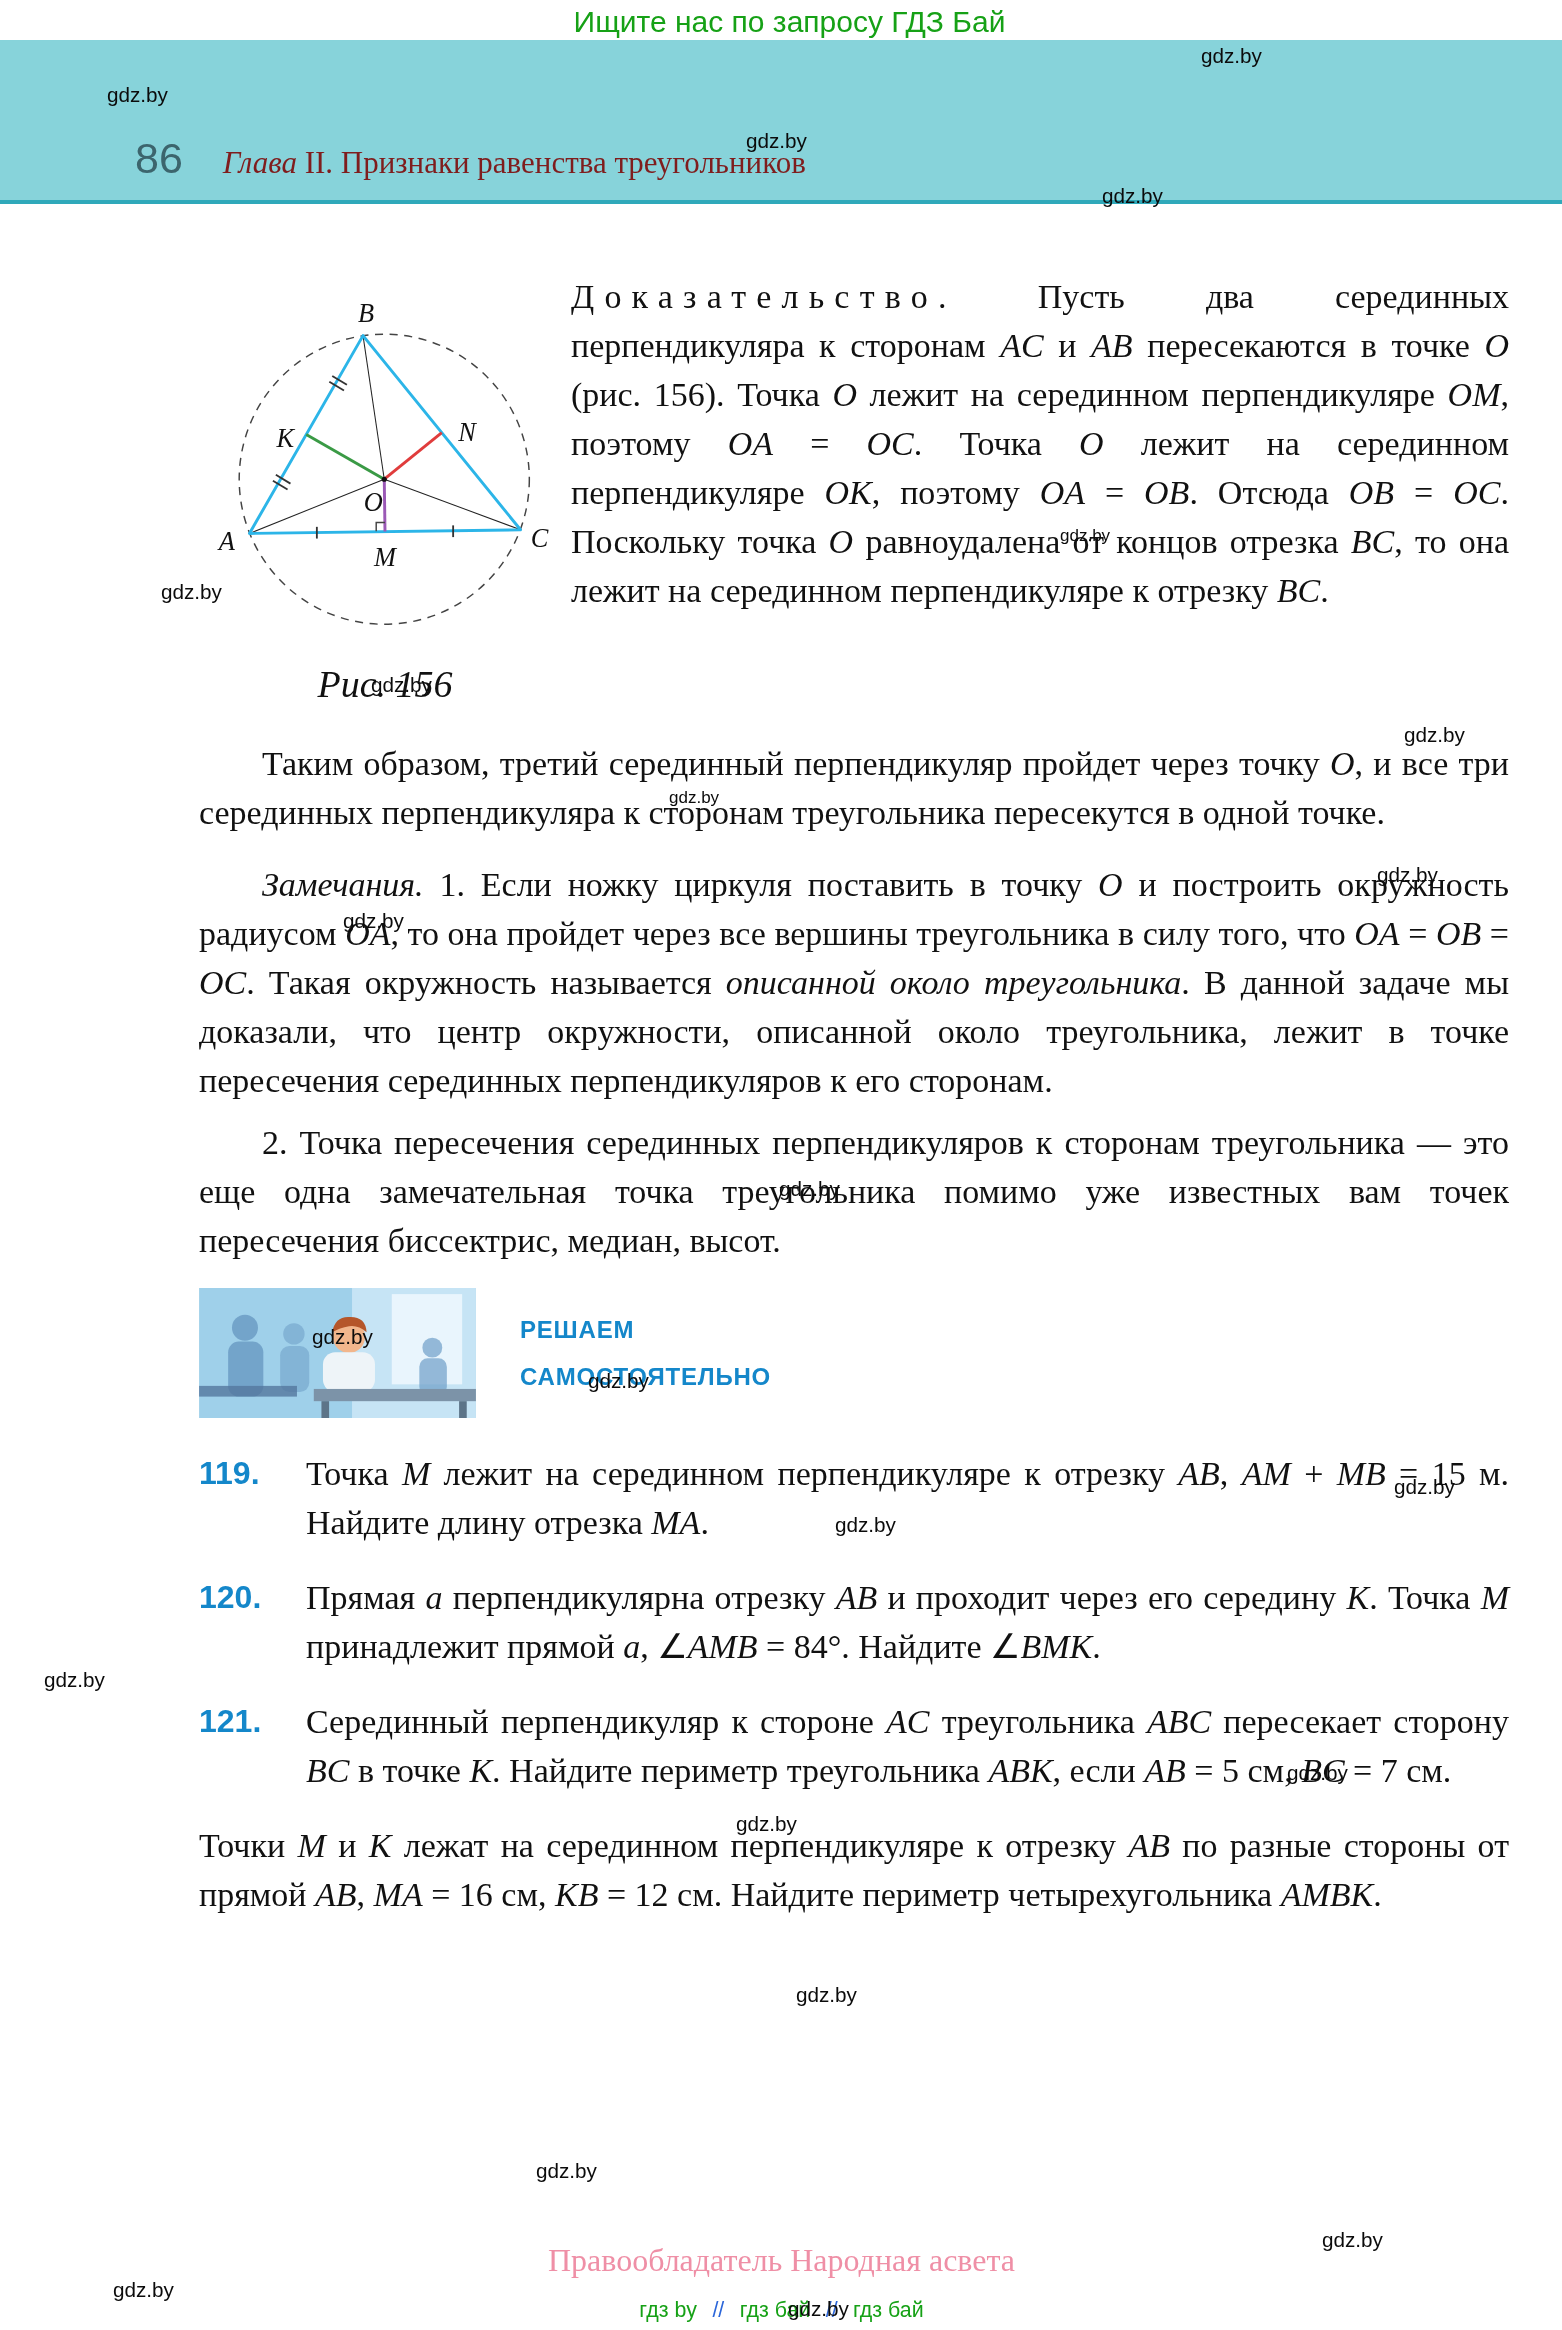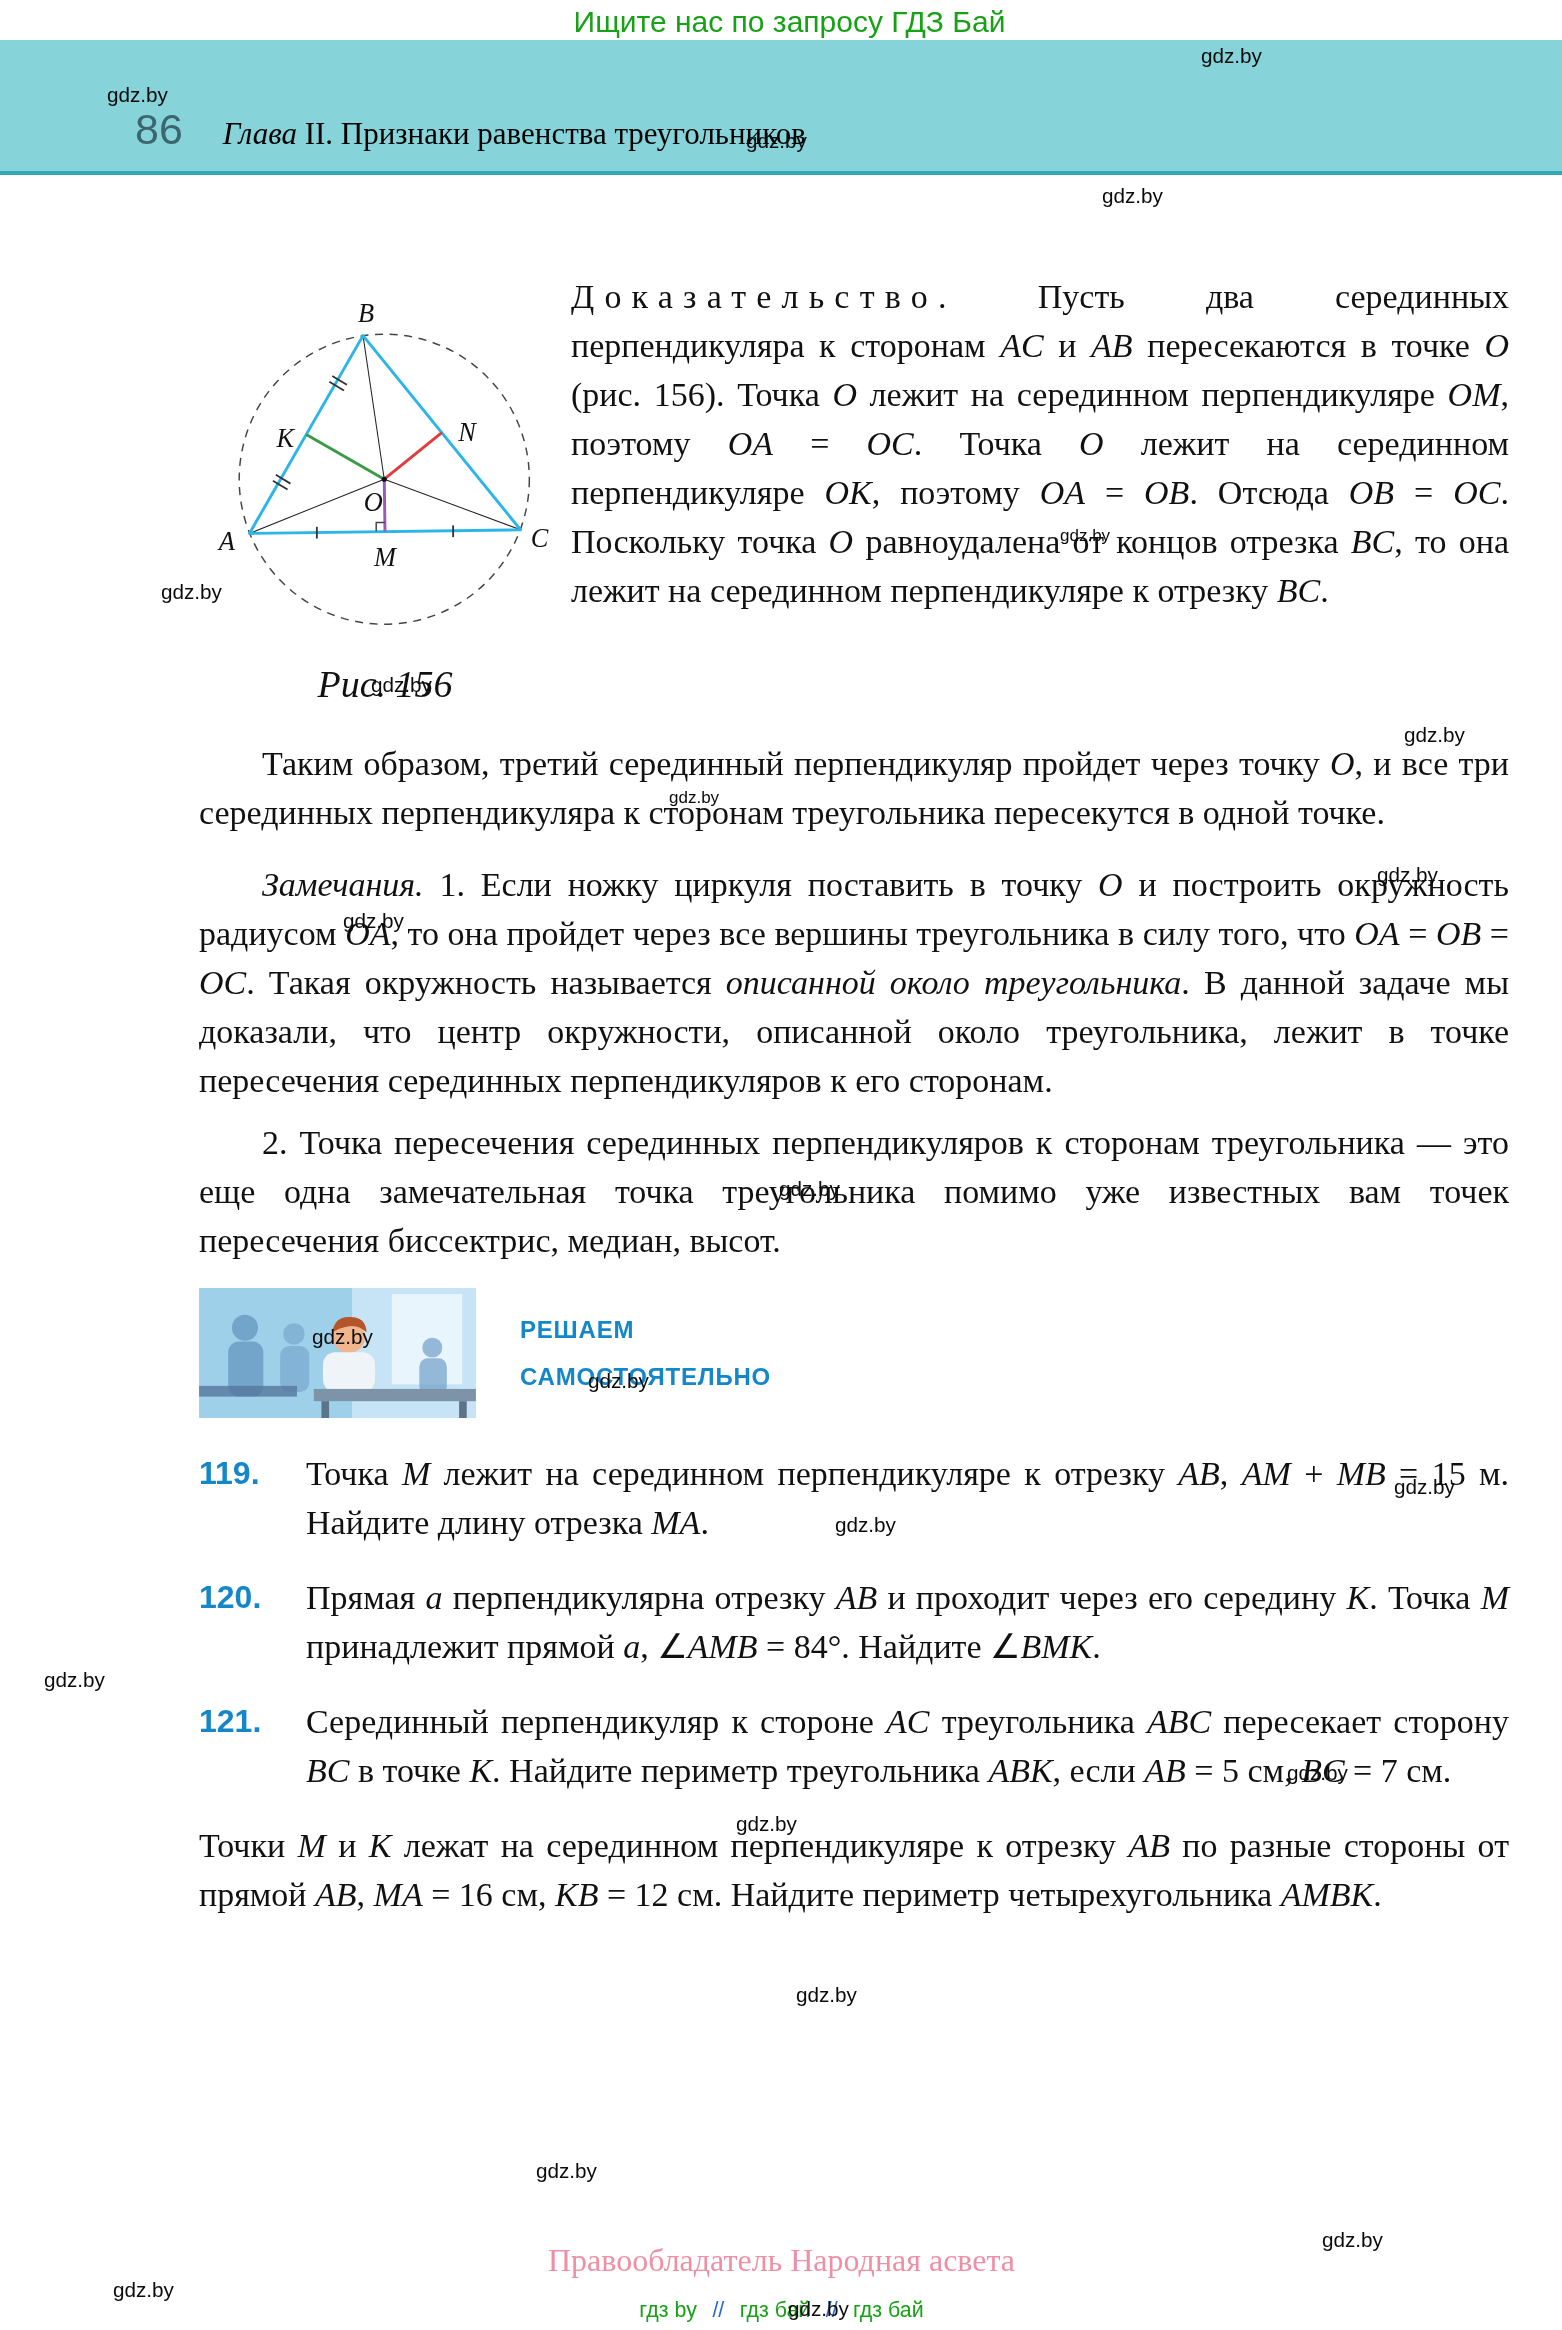--- a/index.html
+++ b/index.html
@@ -14,35 +14,35 @@
   }
   
   .top-banner{
     position:absolute; left:8px; top:4.6px; width:100%;
     text-align:center;
     font-family:"Liberation Sans", sans-serif;
     font-size:30px; color:#16a116;
   }
   
   .header-band{
-    position:absolute; left:0; top:40px; width:100%; height:135px;
+    position:absolute; left:0; top:40px; width:100%; height:164px;
     background:#87d3da;
     border-bottom:4.6px solid #2fa9ba;
     box-sizing:border-box;
   }
   .header-inner{
     position:absolute; left:135px; bottom:17px;
     display:flex; align-items:baseline; gap:40px;
   }
   .page-number{
     font-family:"Liberation Sans", sans-serif;
     font-size:43px; color:#3c656d;
   }
   .chapter-title{
-    font-size:31px; color:#000000;
+    font-size:31px; color:#7f1d1d;
   }
   
   .wm{
     position:absolute;
     font-family:"Liberation Sans", sans-serif;
     font-size:20.7px; color:#0b0b0b; white-space:nowrap; z-index:30;
   }
   .wm-sm{ font-size:17px; }
   
   .content{

